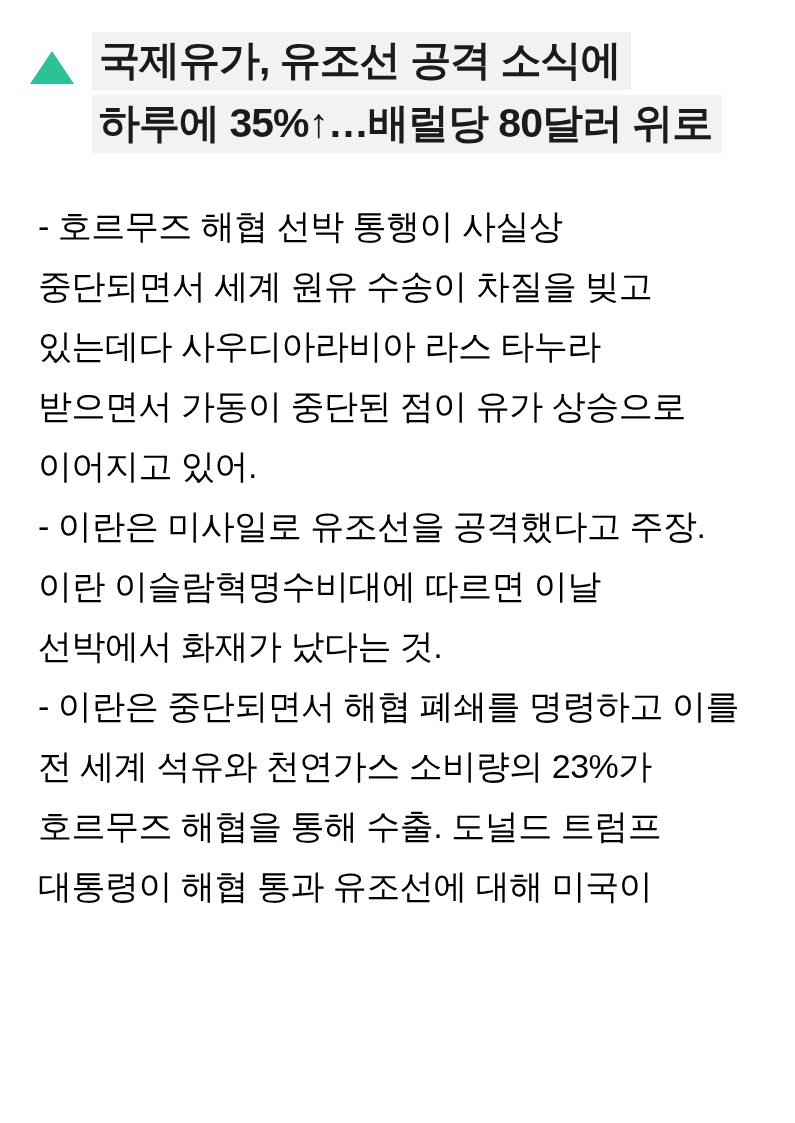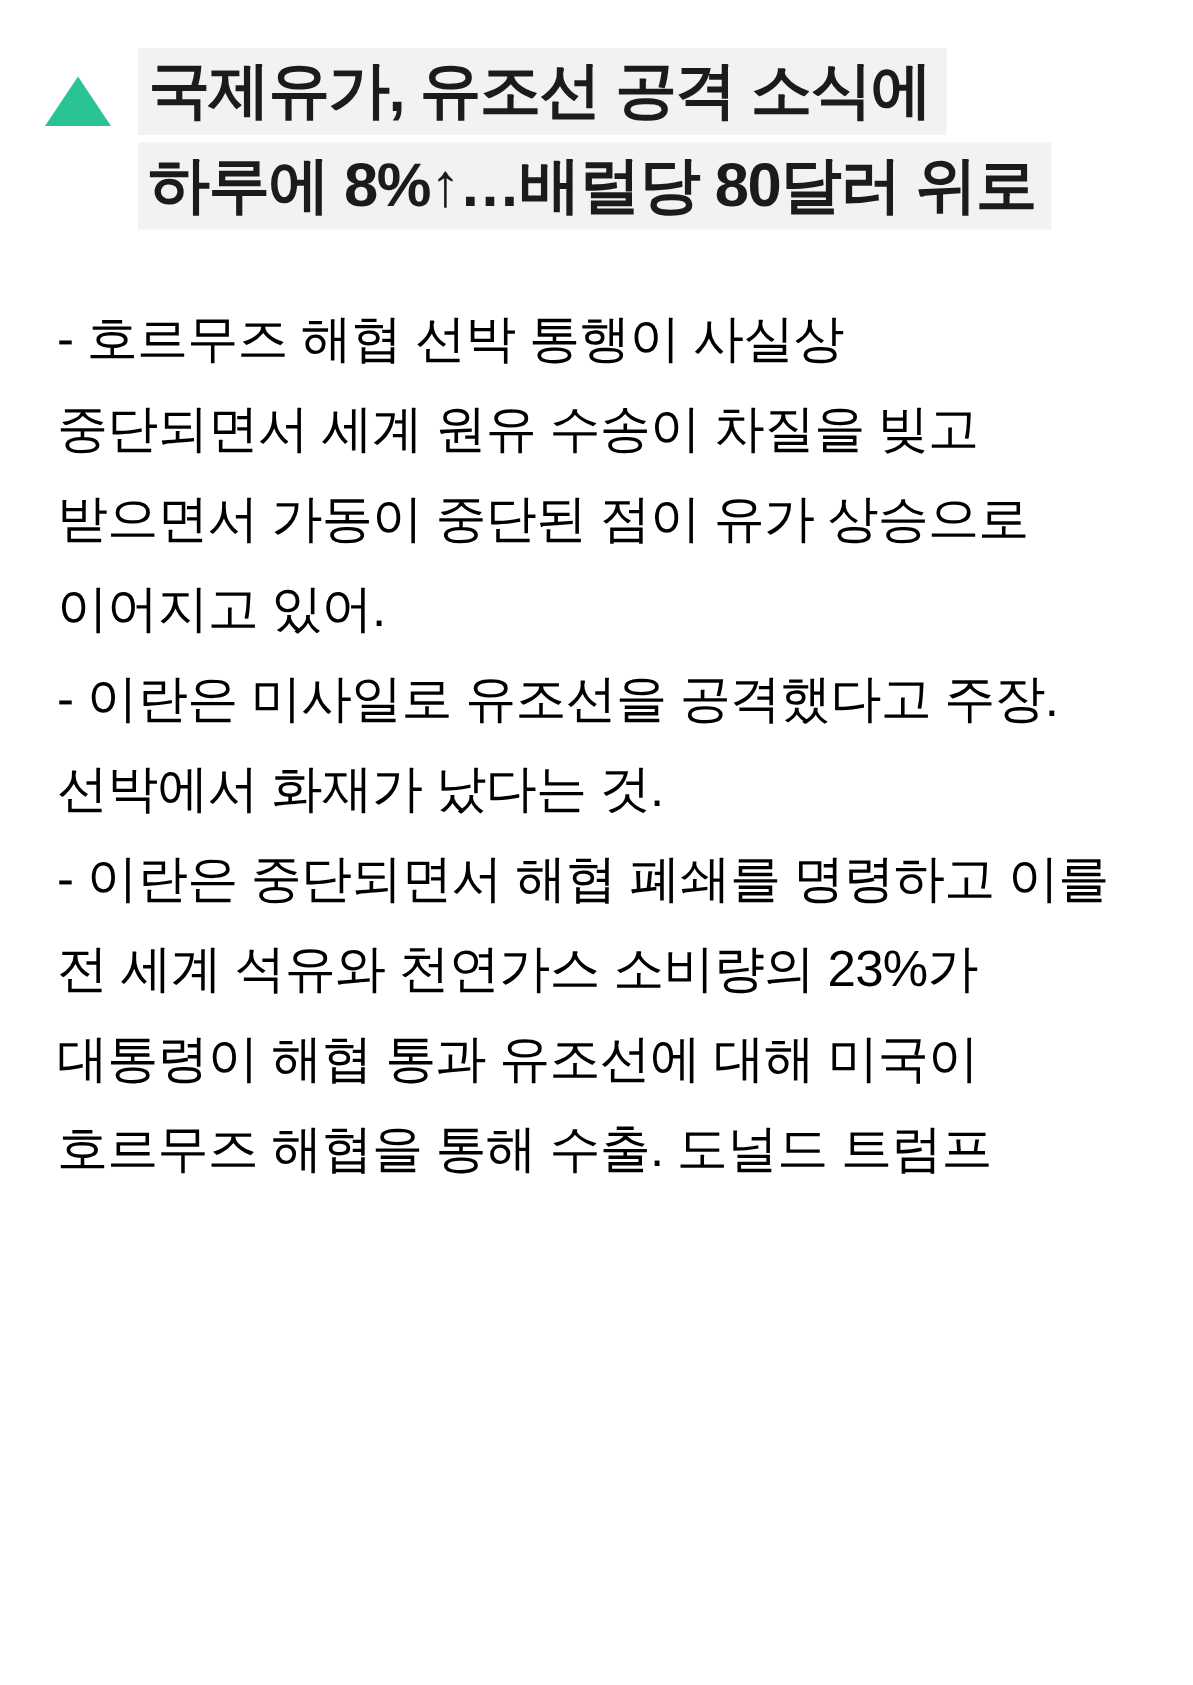--- a/index.html
+++ b/index.html
@@ -69,30 +69,32 @@
 </style>
 </head>
 <body>
 
 <div class="page">
 
   <div class="header">
     <span class="triangle"></span>
     <div class="title-lines">
       <span class="title-line"><span class="title-hl">국제유가, 유조선 공격 소식에</span></span>
-      <span class="title-line"><span class="title-hl">하루에 8%↑…배럴당 80달러 위로</span></span>
+      <span class="title-line"><span class="title-hl">하루에 35%↑…배럴당 80달러 위로</span></span>
     </div>
   </div>
 
   <div class="body-text">
     <span class="body-line">- 호르무즈 해협 선박 통행이 사실상</span>
     <span class="body-line">중단되면서 세계 원유 수송이 차질을 빚고</span>
+    <span class="body-line">있는데다 사우디아라비아 라스 타누라</span>
     <span class="body-line">받으면서 가동이 중단된 점이 유가 상승으로</span>
     <span class="body-line">이어지고 있어.</span>
     <span class="body-line">- 이란은 미사일로 유조선을 공격했다고 주장.</span>
+    <span class="body-line">이란 이슬람혁명수비대에 따르면 이날</span>
     <span class="body-line">선박에서 화재가 났다는 것.</span>
     <span class="body-line">- 이란은 중단되면서 해협 폐쇄를 명령하고 이를</span>
     <span class="body-line">전 세계 석유와 천연가스 소비량의 23%가</span>
+    <span class="body-line">호르무즈 해협을 통해 수출. 도널드 트럼프</span>
     <span class="body-line">대통령이 해협 통과 유조선에 대해 미국이</span>
-    <span class="body-line">호르무즈 해협을 통해 수출. 도널드 트럼프</span>
   </div>
 
 </div>
 
 </body></html>

